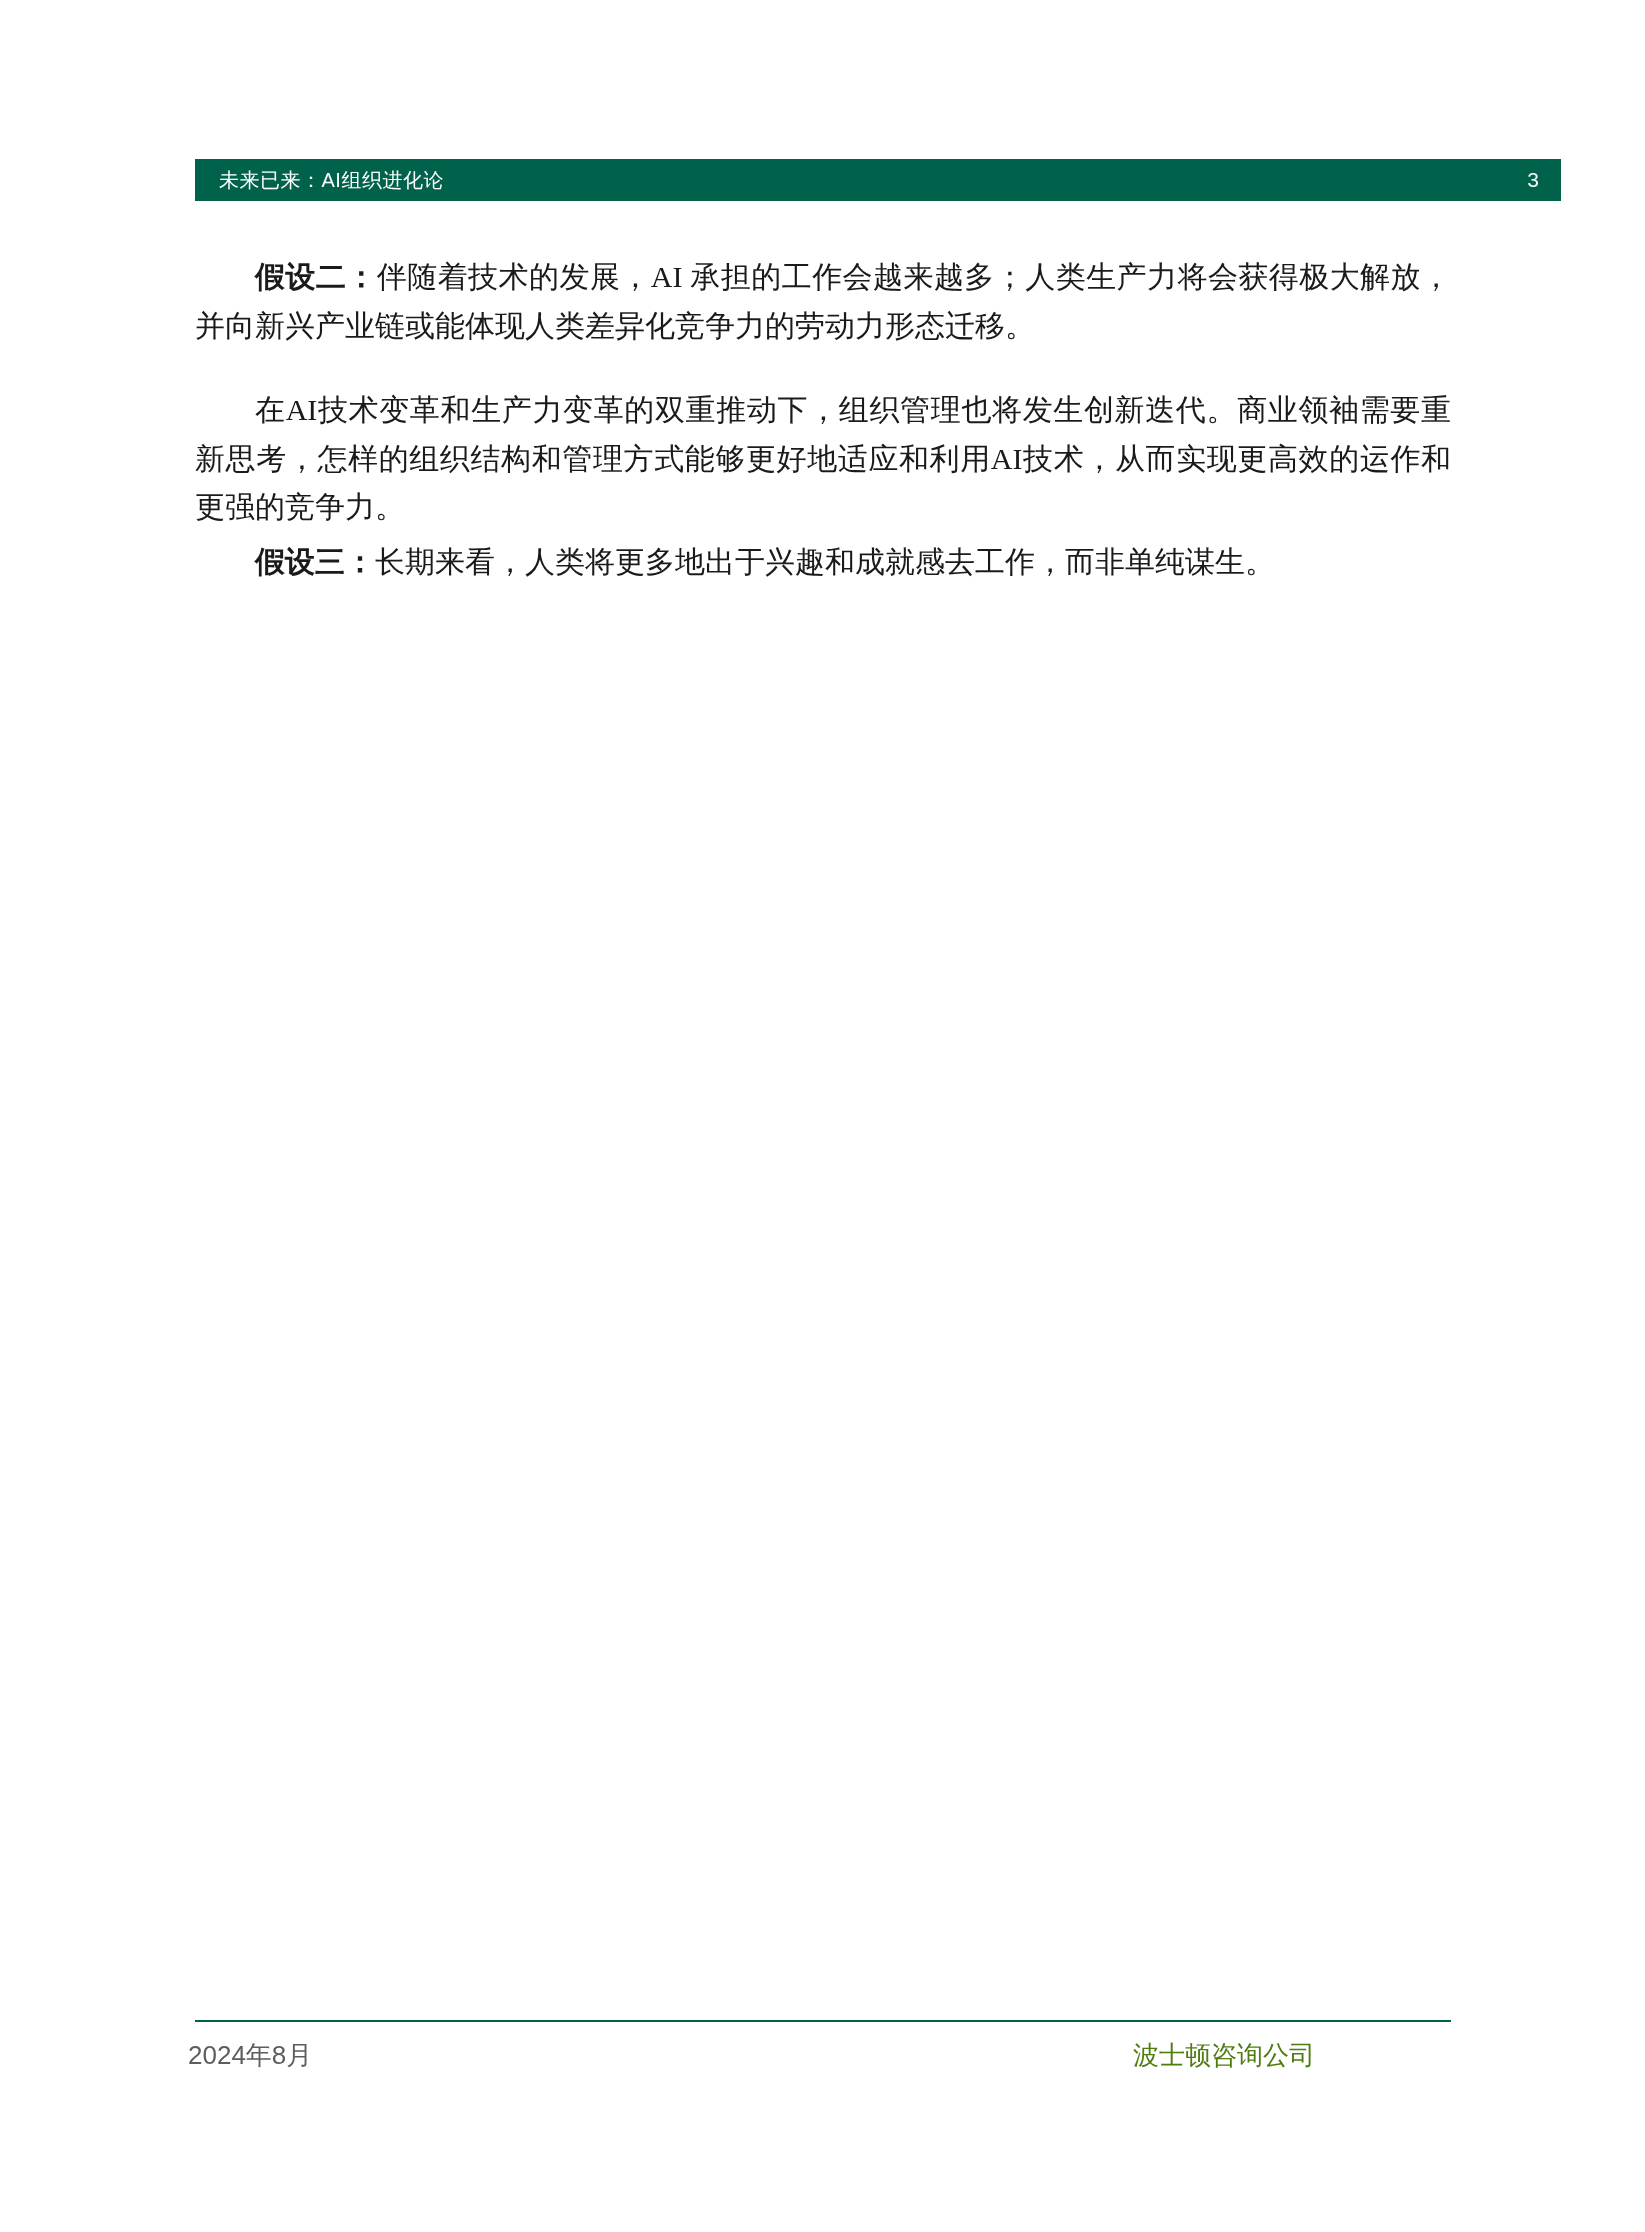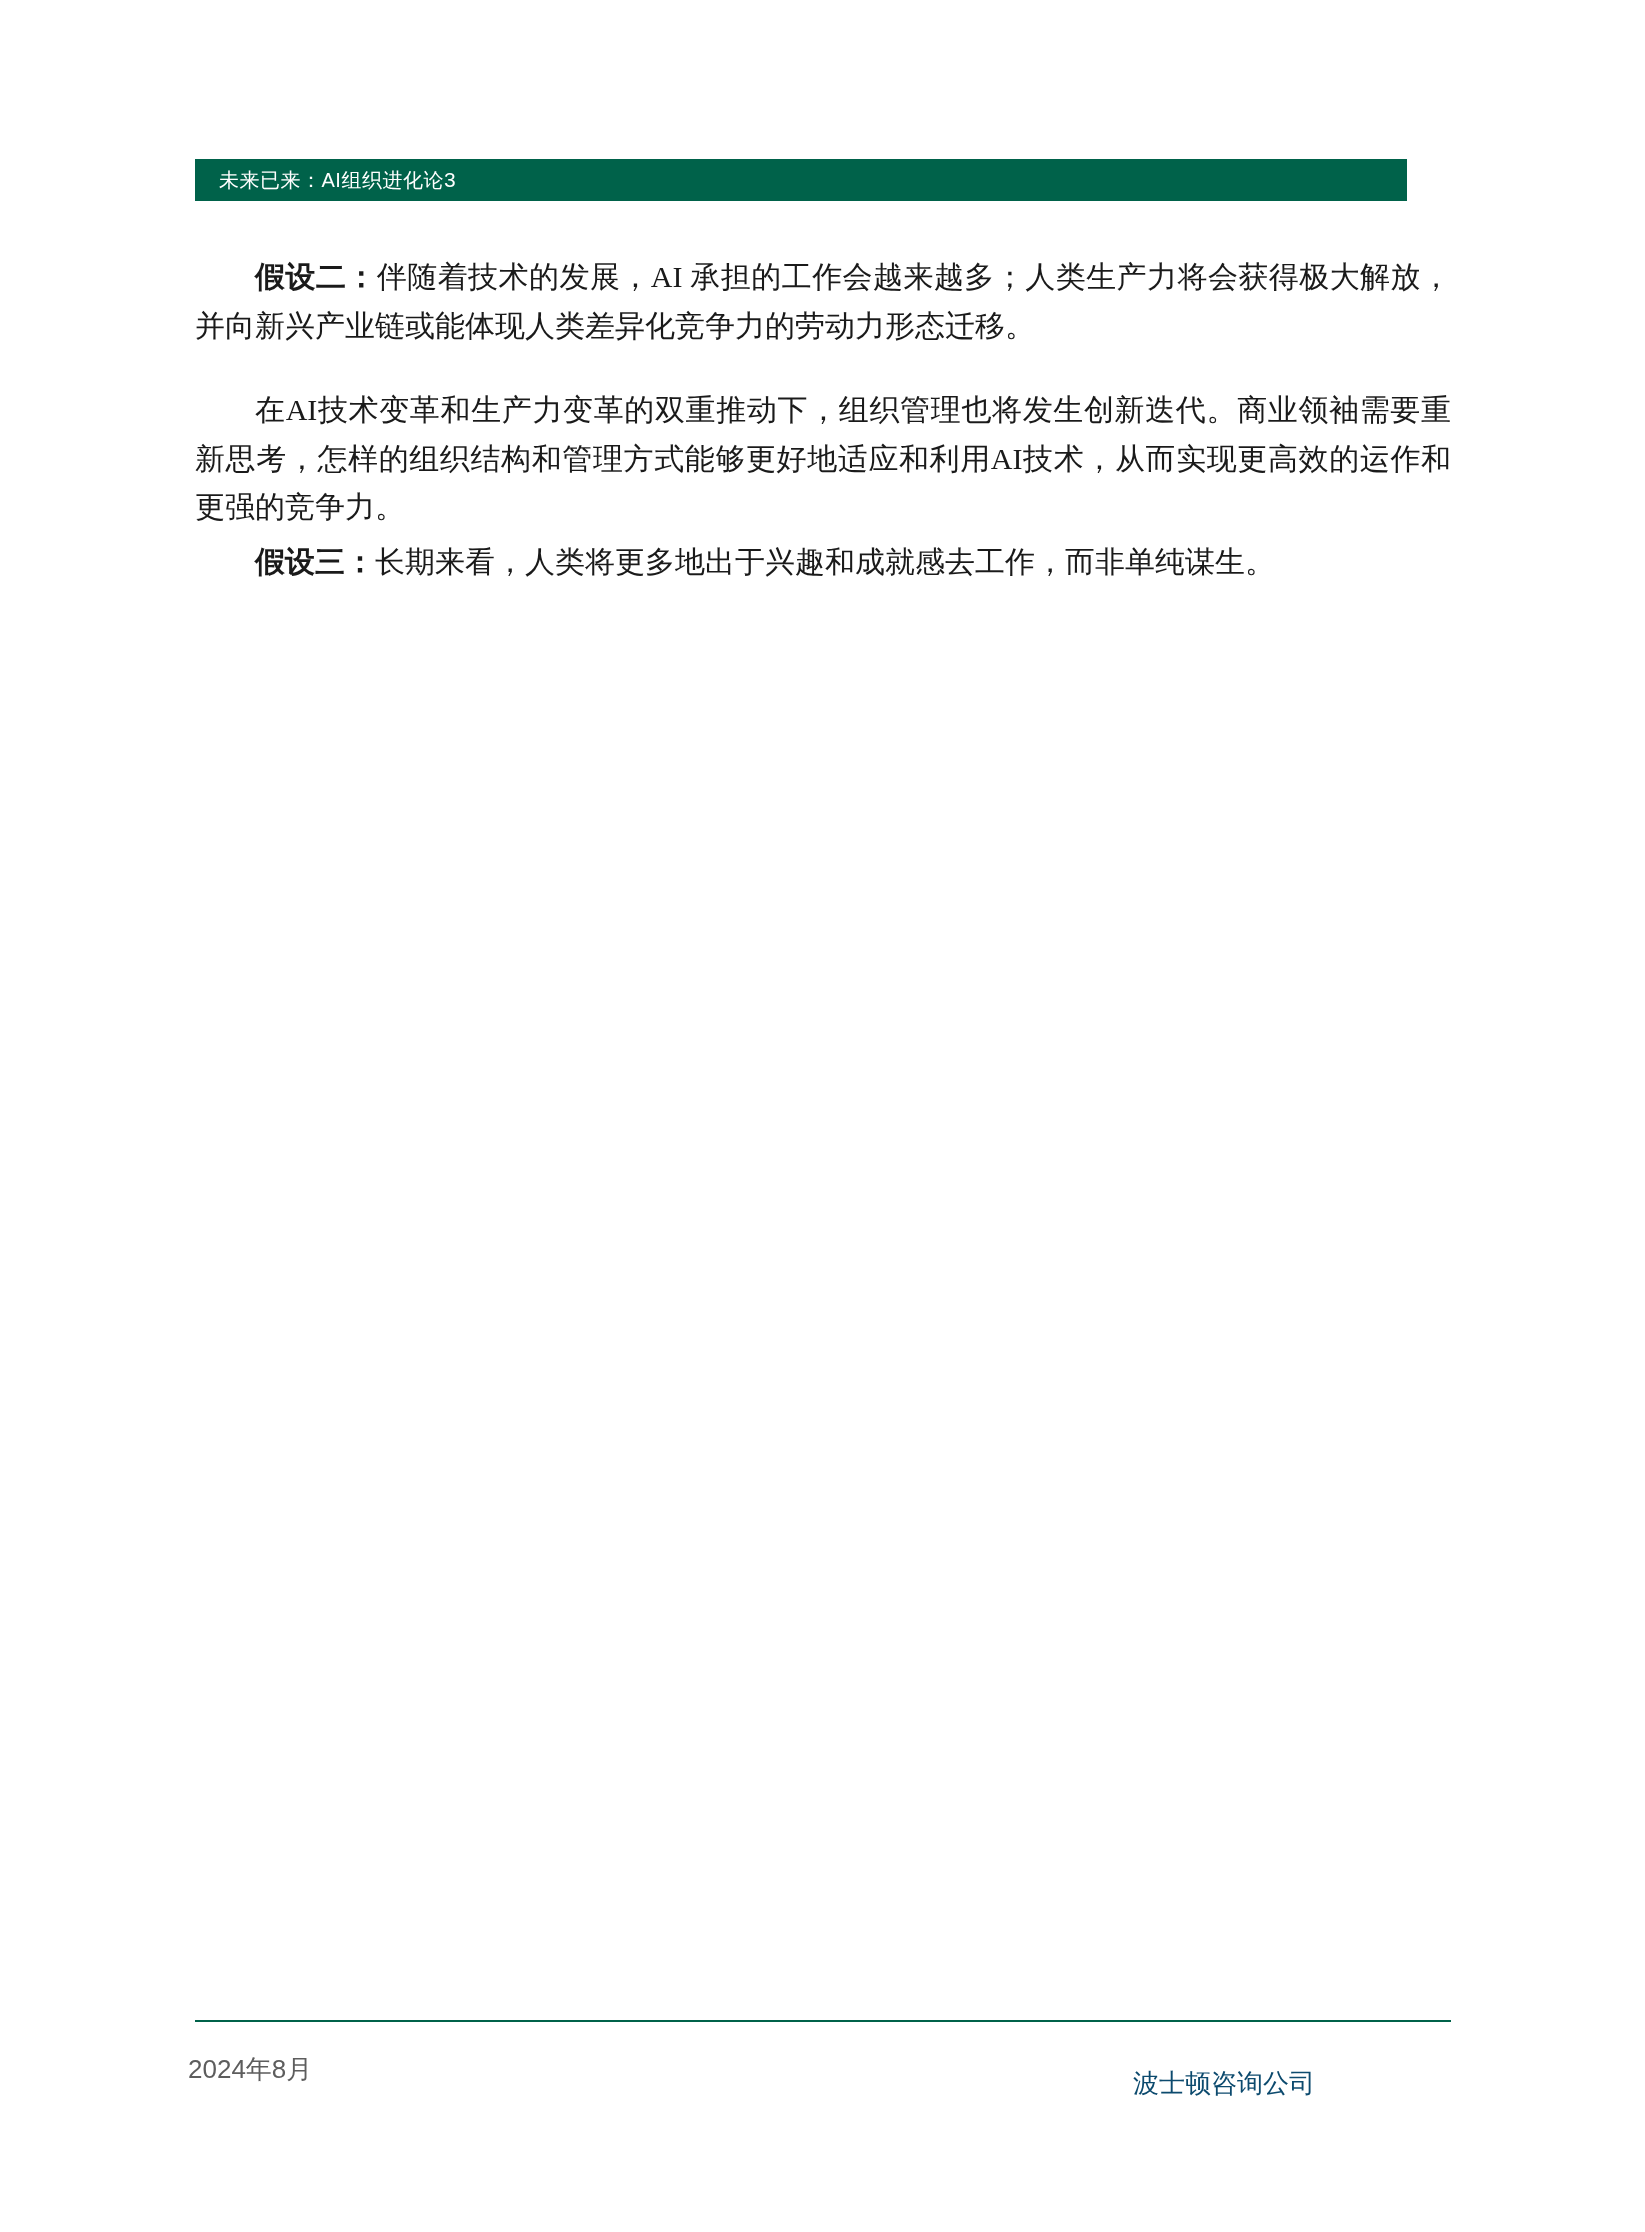--- a/index.html
+++ b/index.html
@@ -18,25 +18,26 @@
     position: absolute;
     inset: 0;
     background: #ffffff;
   }
 
   
   .header-bar {
     position: absolute;
     left: 195px;
     top: 159px;
-    width: 1212px;
+    width: 1366px;
     height: 42px;
     background: #00624a;
     display: flex;
     align-items: center;
+    justify-content: space-between;
     box-sizing: border-box;
     padding: 0 22px 0 24px;
   }
   .header-title {
     color: #ffffff;
     font-family: "Liberation Sans", sans-serif;
     font-size: 20px;
     letter-spacing: 0.5px;
     white-space: nowrap;
   }
@@ -89,24 +90,23 @@
   }
   .footer-left {
     font-family: "Liberation Sans", sans-serif;
     font-size: 26px;
     color: #5d5d5d;
     flex: 0 0 auto;
   }
   .footer-right {
     font-family: Liberation Mono, monospace;
     font-size: 26px;
-    color: #0c4a6e;
+    color: #4d7c0f;
     margin-left: auto;
     margin-right: 129px;
-    margin-top: 28px;
   }
 </style>
 </head>
 <body>
 
 <div class="page">
 
   <div class="header-bar">
     <span class="header-title">未来已来：AI组织进化论</span>
     <span class="header-page">3</span>

